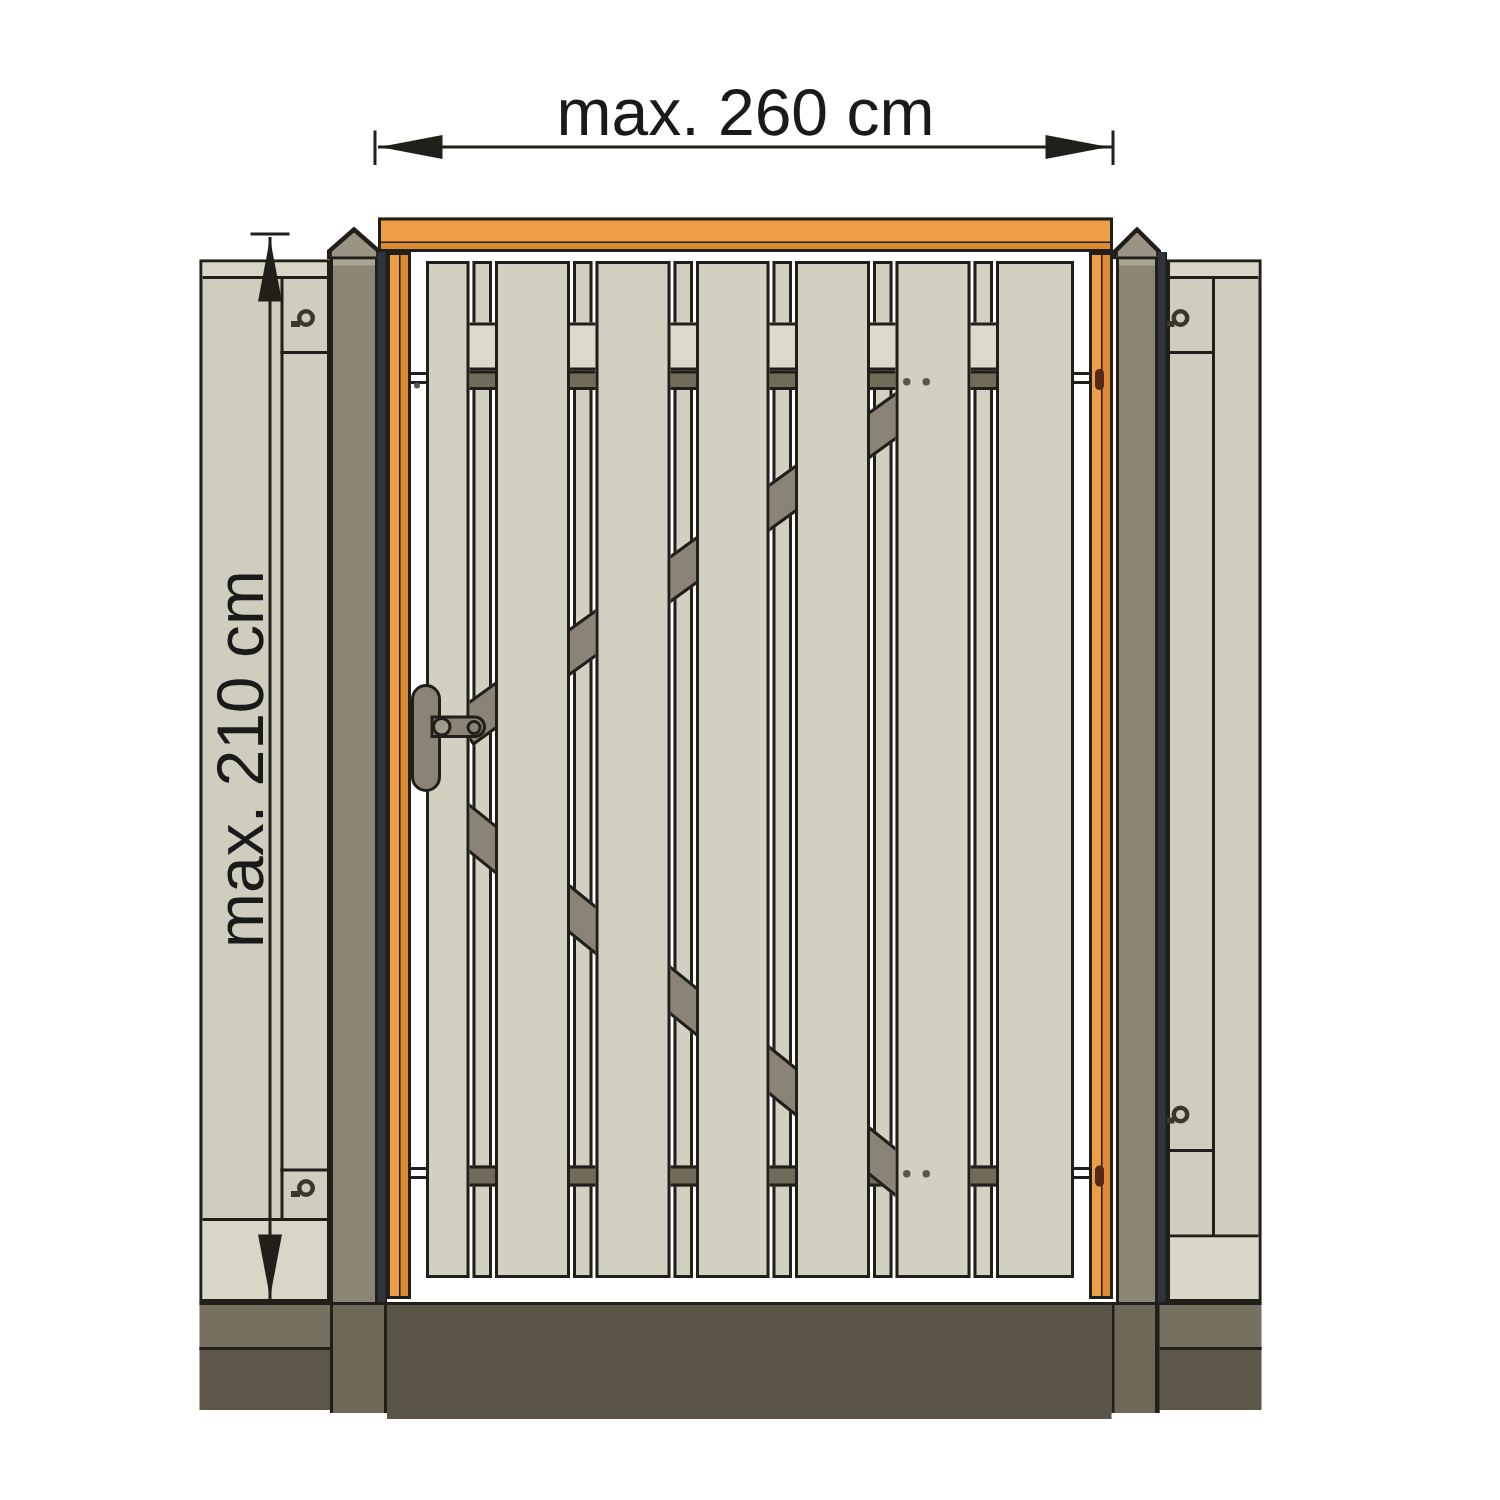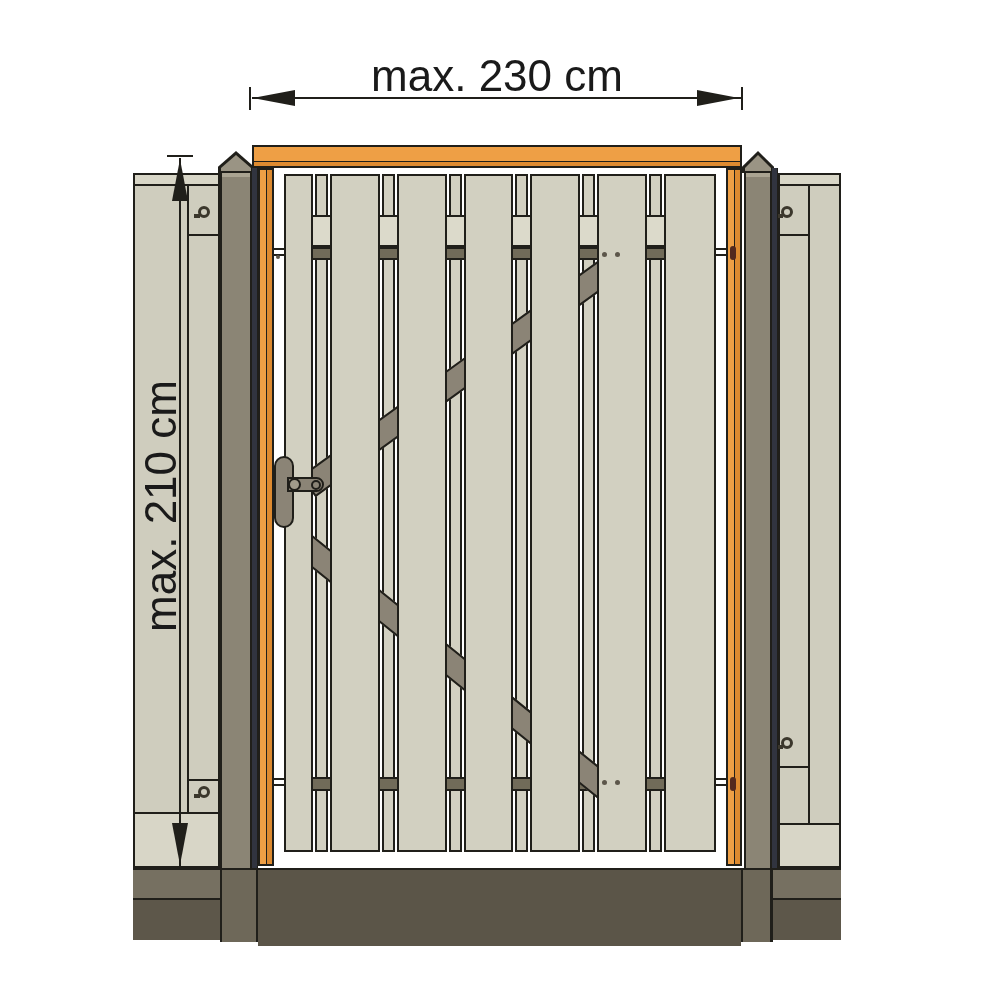--- a/index.html
+++ b/index.html
@@ -135,21 +135,21 @@
   <div class="abs dot" style="left:615px;top:252px;width:5px;height:5px;z-index:7;"></div>
   <div class="abs dot" style="left:602px;top:780px;width:5px;height:5px;z-index:7;"></div>
   <div class="abs dot" style="left:615px;top:780px;width:5px;height:5px;z-index:7;"></div>
   <div class="abs dot" style="left:276px;top:255px;width:4px;height:4px;z-index:16;"></div>
 
   <div class="abs ol" style="left:274px;top:456px;width:20px;height:72px;background:var(--hw-gray);border-radius:10px;z-index:20;"></div>
   <div class="abs ol" style="left:287px;top:477px;width:37px;height:15px;background:var(--hw-gray);border-radius:0 8px 8px 0;z-index:21;"></div>
   <div class="abs ol" style="left:288px;top:478px;width:13px;height:13px;background:var(--hw-light);border-radius:50%;z-index:22;"></div>
   <div class="abs" style="left:311px;top:480px;width:10px;height:10px;border:2px solid var(--outline);border-radius:50%;box-sizing:border-box;z-index:22;"></div>
 
-  <div class="abs dim-label" style="left:252px;top:54px;width:490px;z-index:50;">max. 230 cm</div>
+  <div class="abs dim-label" style="left:252px;top:54px;width:490px;z-index:50;">max. 260 cm</div>
   <div class="abs hline" style="left:252px;top:97px;width:490px;z-index:50;"></div>
   <div class="abs vline" style="left:249px;top:87px;height:23px;z-index:50;"></div>
   <div class="abs vline" style="left:741px;top:87px;height:23px;z-index:50;"></div>
   <div class="abs" style="left:253px;top:90px;width:0;height:0;border-top:8px solid transparent;border-bottom:8px solid transparent;border-right:42px solid var(--outline);z-index:50;"></div>
   <div class="abs" style="left:697px;top:90px;width:0;height:0;border-top:8px solid transparent;border-bottom:8px solid transparent;border-left:42px solid var(--outline);z-index:50;"></div>
 
   <div class="abs dim-label" style="left:11px;top:484px;width:300px;height:44px;transform:rotate(-90deg);z-index:50;">max. 210 cm</div>
   <div class="abs vline" style="left:179px;top:158px;height:708px;z-index:50;"></div>
   <div class="abs hline" style="left:167px;top:155px;width:26px;z-index:50;"></div>
   <div class="abs" style="left:172px;top:159px;width:0;height:0;border-left:8px solid transparent;border-right:8px solid transparent;border-bottom:42px solid var(--outline);z-index:50;"></div>

